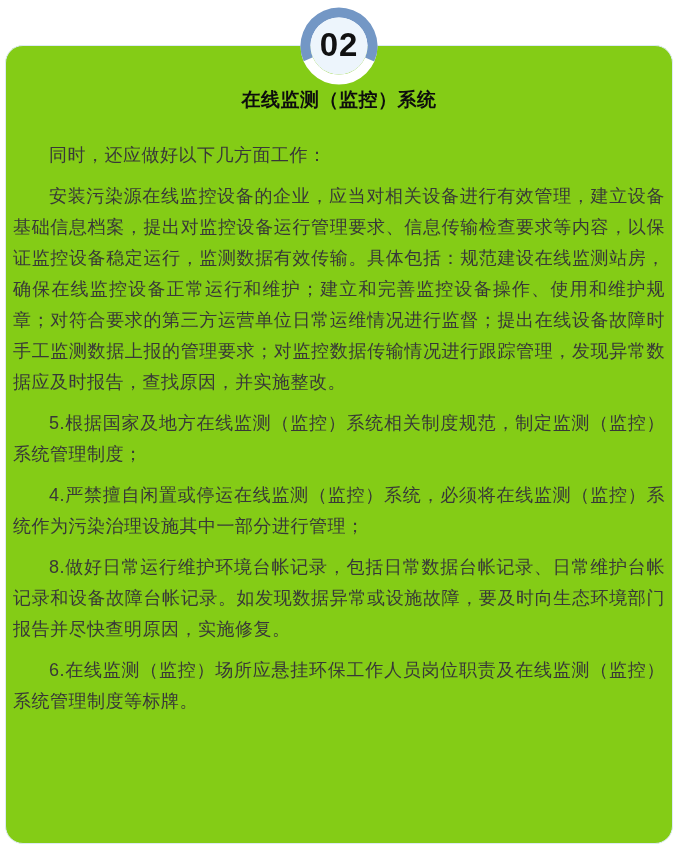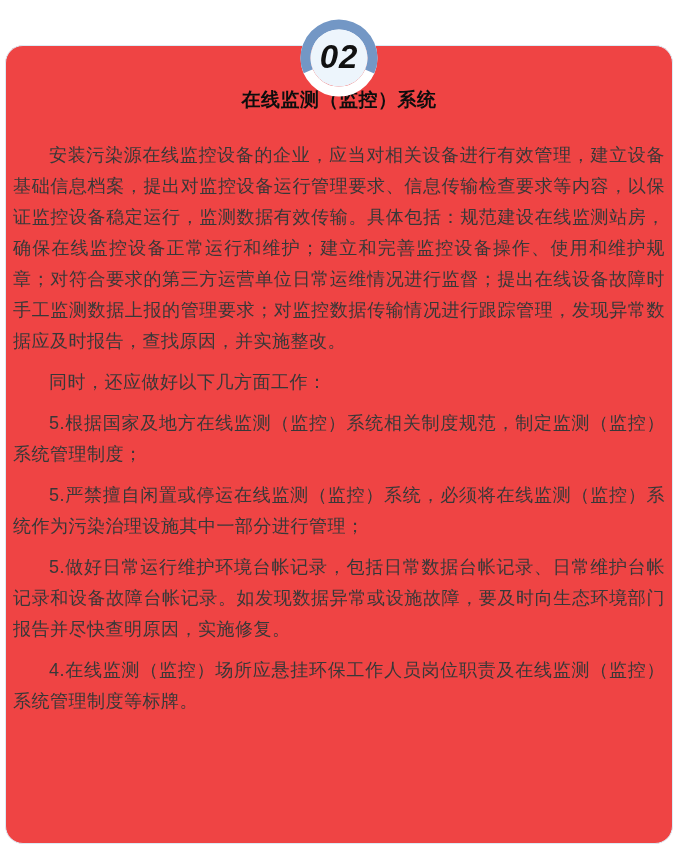--- a/index.html
+++ b/index.html
@@ -14,34 +14,33 @@
     height: 857px;
     background: #ffffff;
     overflow: hidden;
   }
   .panel {
     position: absolute;
     left: 5px;
     top: 45px;
     width: 668px;
     height: 799px;
-    background: #ef4444;
+    background: #84cc16;
     border: 1px solid #dcebf5;
     border-radius: 18px;
     padding: 43px 6px 0 6px;
   }
   .badge {
     position: absolute;
     left: 50%;
-    top: 18px;
+    top: 6px;
     width: 80px;
     height: 80px;
     transform: translateX(-50%);
     z-index: 2;
-    font-style: italic;
   }
   .badge svg { display: block; }
   .badge-num {
     position: absolute;
     left: 0;
     top: 0;
     width: 80px;
     height: 80px;
     display: flex;
     align-items: center;
@@ -77,26 +76,26 @@
 </style>
 </head>
 <body>
 
 <div class="page">
 
   <div class="panel">
     <h1 class="title">在线监测（监控）系统</h1>
 
     <div class="content">
+      <p>同时，还应做好以下几方面工作：</p>
       <p>安装污染源在线监控设备的企业，应当对相关设备进行有效管理，建立设备基础信息档案，提出对监控设备运行管理要求、信息传输检查要求等内容，以保证监控设备稳定运行，监测数据有效传输。具体包括：规范建设在线监测站房，确保在线监控设备正常运行和维护；建立和完善监控设备操作、使用和维护规章；对符合要求的第三方运营单位日常运维情况进行监督；提出在线设备故障时手工监测数据上报的管理要求；对监控数据传输情况进行跟踪管理，发现异常数据应及时报告，查找原因，并实施整改。</p>
-      <p>同时，还应做好以下几方面工作：</p>
       <p>5.根据国家及地方在线监测（监控）系统相关制度规范，制定监测（监控）系统管理制度；</p>
-      <p>5.严禁擅自闲置或停运在线监测（监控）系统，必须将在线监测（监控）系统作为污染治理设施其中一部分进行管理；</p>
-      <p>5.做好日常运行维护环境台帐记录，包括日常数据台帐记录、日常维护台帐记录和设备故障台帐记录。如发现数据异常或设施故障，要及时向生态环境部门报告并尽快查明原因，实施修复。</p>
-      <p>4.在线监测（监控）场所应悬挂环保工作人员岗位职责及在线监测（监控）系统管理制度等标牌。</p>
+      <p>4.严禁擅自闲置或停运在线监测（监控）系统，必须将在线监测（监控）系统作为污染治理设施其中一部分进行管理；</p>
+      <p>8.做好日常运行维护环境台帐记录，包括日常数据台帐记录、日常维护台帐记录和设备故障台帐记录。如发现数据异常或设施故障，要及时向生态环境部门报告并尽快查明原因，实施修复。</p>
+      <p>6.在线监测（监控）场所应悬挂环保工作人员岗位职责及在线监测（监控）系统管理制度等标牌。</p>
     </div>
   </div>
 
   <div class="badge">
     <svg width="80" height="80" viewBox="0 0 80 80">
 
       <circle cx="40" cy="40" r="33.5" fill="none" stroke="#ffffff" stroke-width="10"></circle>
 
       <circle cx="40" cy="40" r="33.5" fill="none" stroke="#7397c5" stroke-width="10" stroke-dasharray="132.7 77.8" transform="rotate(-203.5 40 40)"></circle>
 

